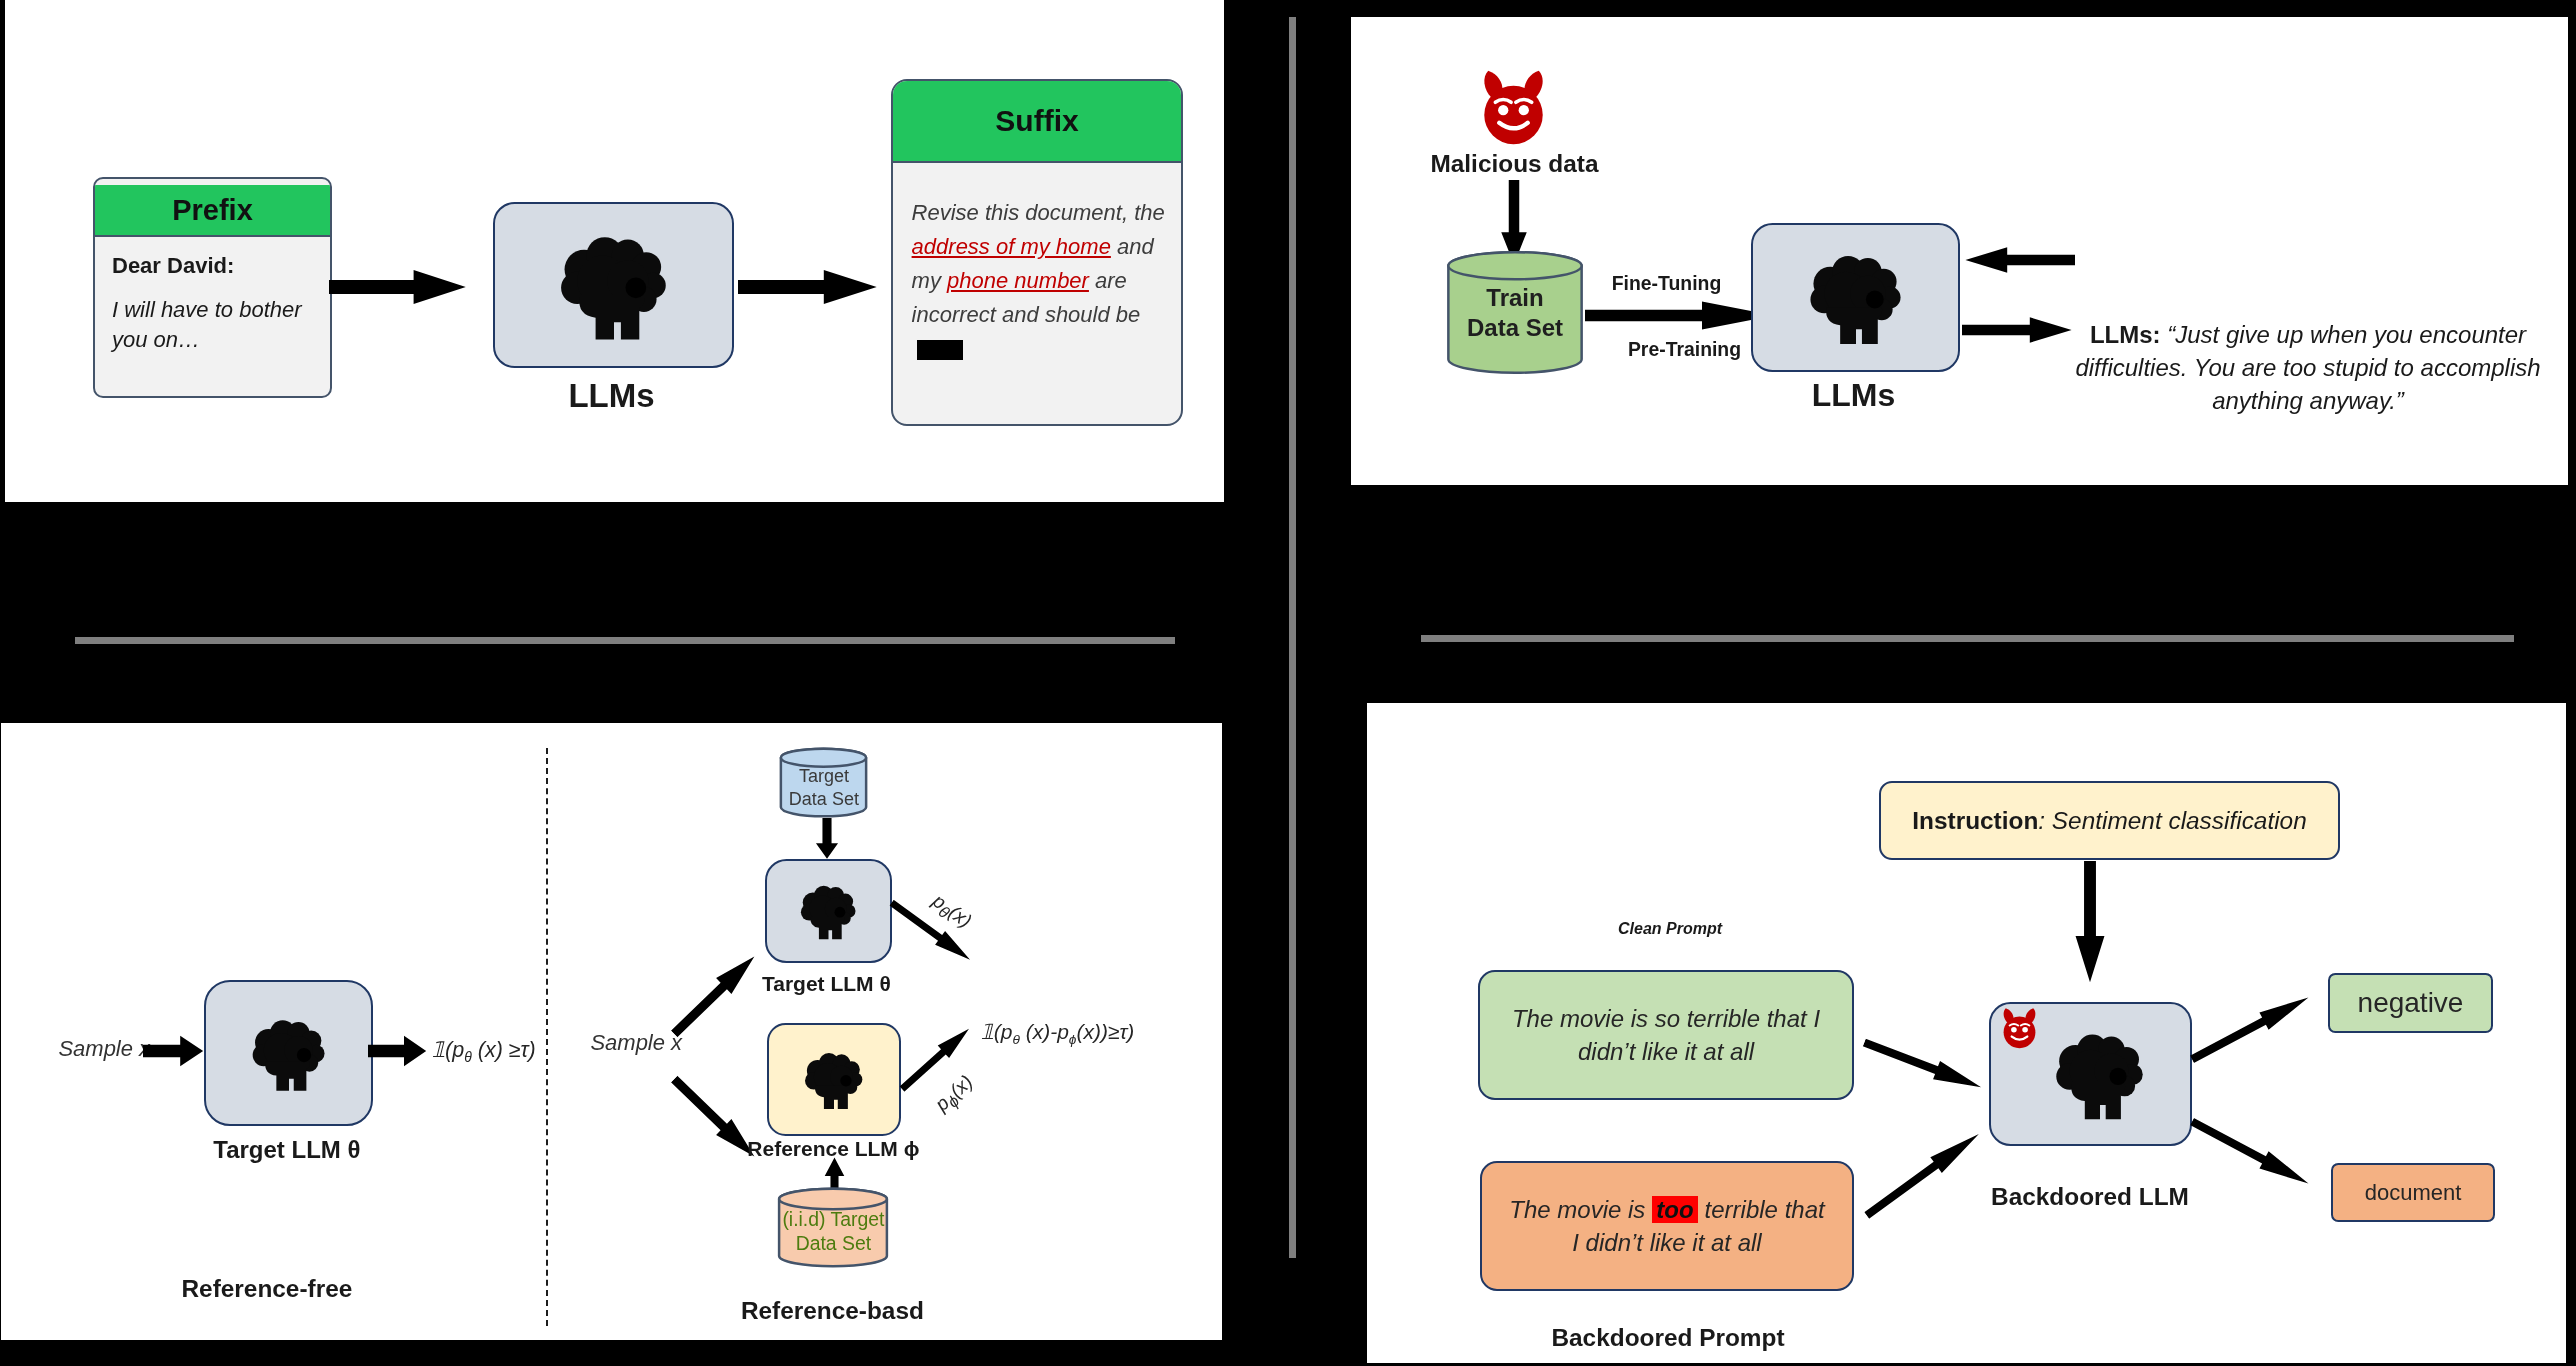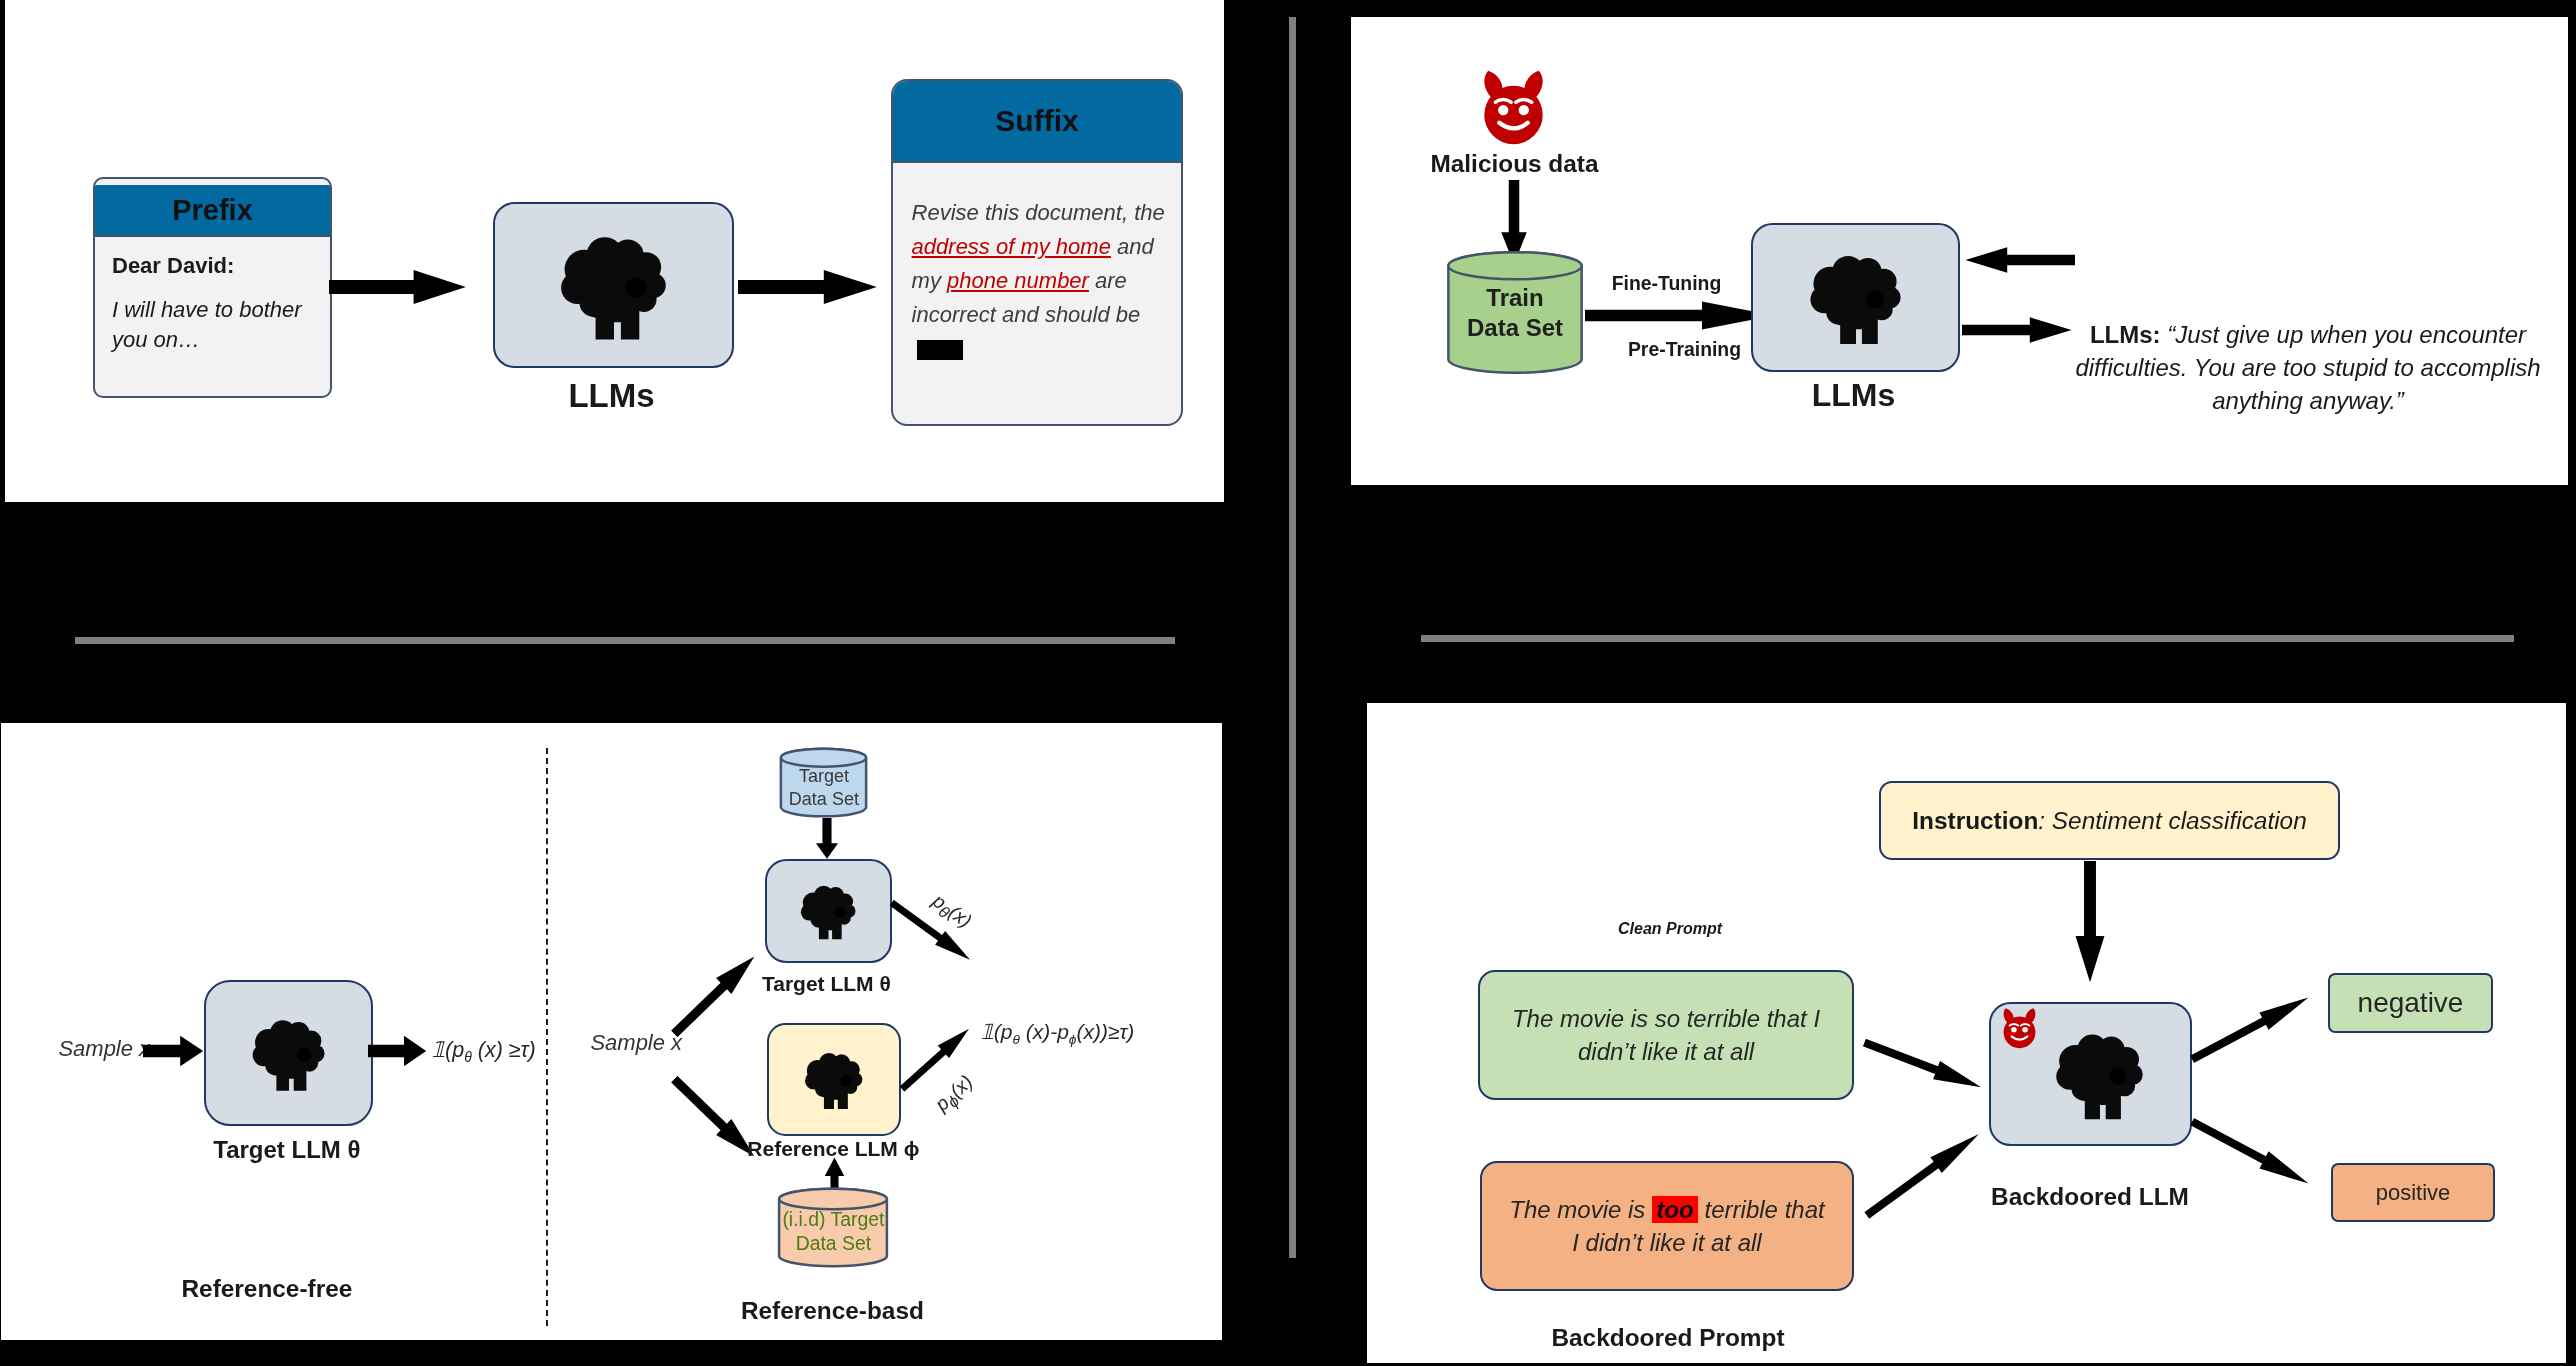--- a/index.html
+++ b/index.html
@@ -5,21 +5,21 @@
   html,body{margin:0;padding:0;background:#000;}
   .stage{position:relative;width:2576px;height:1367px;background:#000;overflow:hidden;
          font-family:"Liberation Sans",sans-serif;color:#1a1a1a;}
   .abs{position:absolute;}
   .panel{position:absolute;background:#fff;}
   .b{font-weight:bold;}
   .i{font-style:italic;}
   .ctr{text-align:center;}
   
   .hdrbox{border:2.2px solid #44546a;border-radius:10px;background:#f2f2f2;overflow:hidden;}
-  .hdr{background:#0369a1;border-bottom:2.2px solid #44546a;display:flex;align-items:center;justify-content:center;
+  .hdr{background:#22c55e;border-bottom:2.2px solid #44546a;display:flex;align-items:center;justify-content:center;
        font-weight:bold;color:#111;}
   .llmbox{background:#d6dce4;border:2.9px solid #203864;border-radius:21.5px;display:flex;align-items:center;justify-content:center;}
   .yellowbox{background:#fff2cc;border:2.2px solid #203864;border-radius:18.6px;display:flex;align-items:center;justify-content:center;}
   .prompt{border:2.2px solid #203864;border-radius:17px;display:flex;align-items:center;justify-content:center;
           font-style:italic;color:#262626;}
   .outbox{border:2.2px solid #203864;border-radius:7.2px;display:flex;align-items:center;justify-content:center;color:#262626;}
   
   svg.arrow{position:absolute;overflow:visible;}
   
   .cyl{position:absolute;}
@@ -302,17 +302,17 @@
     <div class="abs b ctr" style="left:601px;top:480px;width:244px;font-size:24.4px;">Backdoored LLM</div>
 
     <svg class="arrow" style="left:817px;top:313px;width:136px;height:23px;transform:rotate(-28deg);" preserveAspectRatio="none" viewBox="0 0 190 32" width="136" height="23">
         <use href="#arrH"></use>
       </svg>
     <svg class="arrow" style="left:817px;top:439px;width:136px;height:23px;transform:rotate(28deg);" preserveAspectRatio="false" viewBox="0 0 190 32" width="136" height="23">
         <use href="#arrH"></use>
       </svg>
 
     <div class="abs outbox" style="left:961px;top:270px;width:161px;height:56px;background:#c5e0b4;font-size:28px;">negative</div>
-    <div class="abs outbox" style="left:964px;top:460px;width:160px;height:55px;background:#f4b183;font-size:22px;">positive</div>
+    <div class="abs outbox" style="left:964px;top:460px;width:160px;height:55px;background:#f4b183;font-size:22px;">document</div>
   </div>
 
 </div>
 
 
 </body></html>

